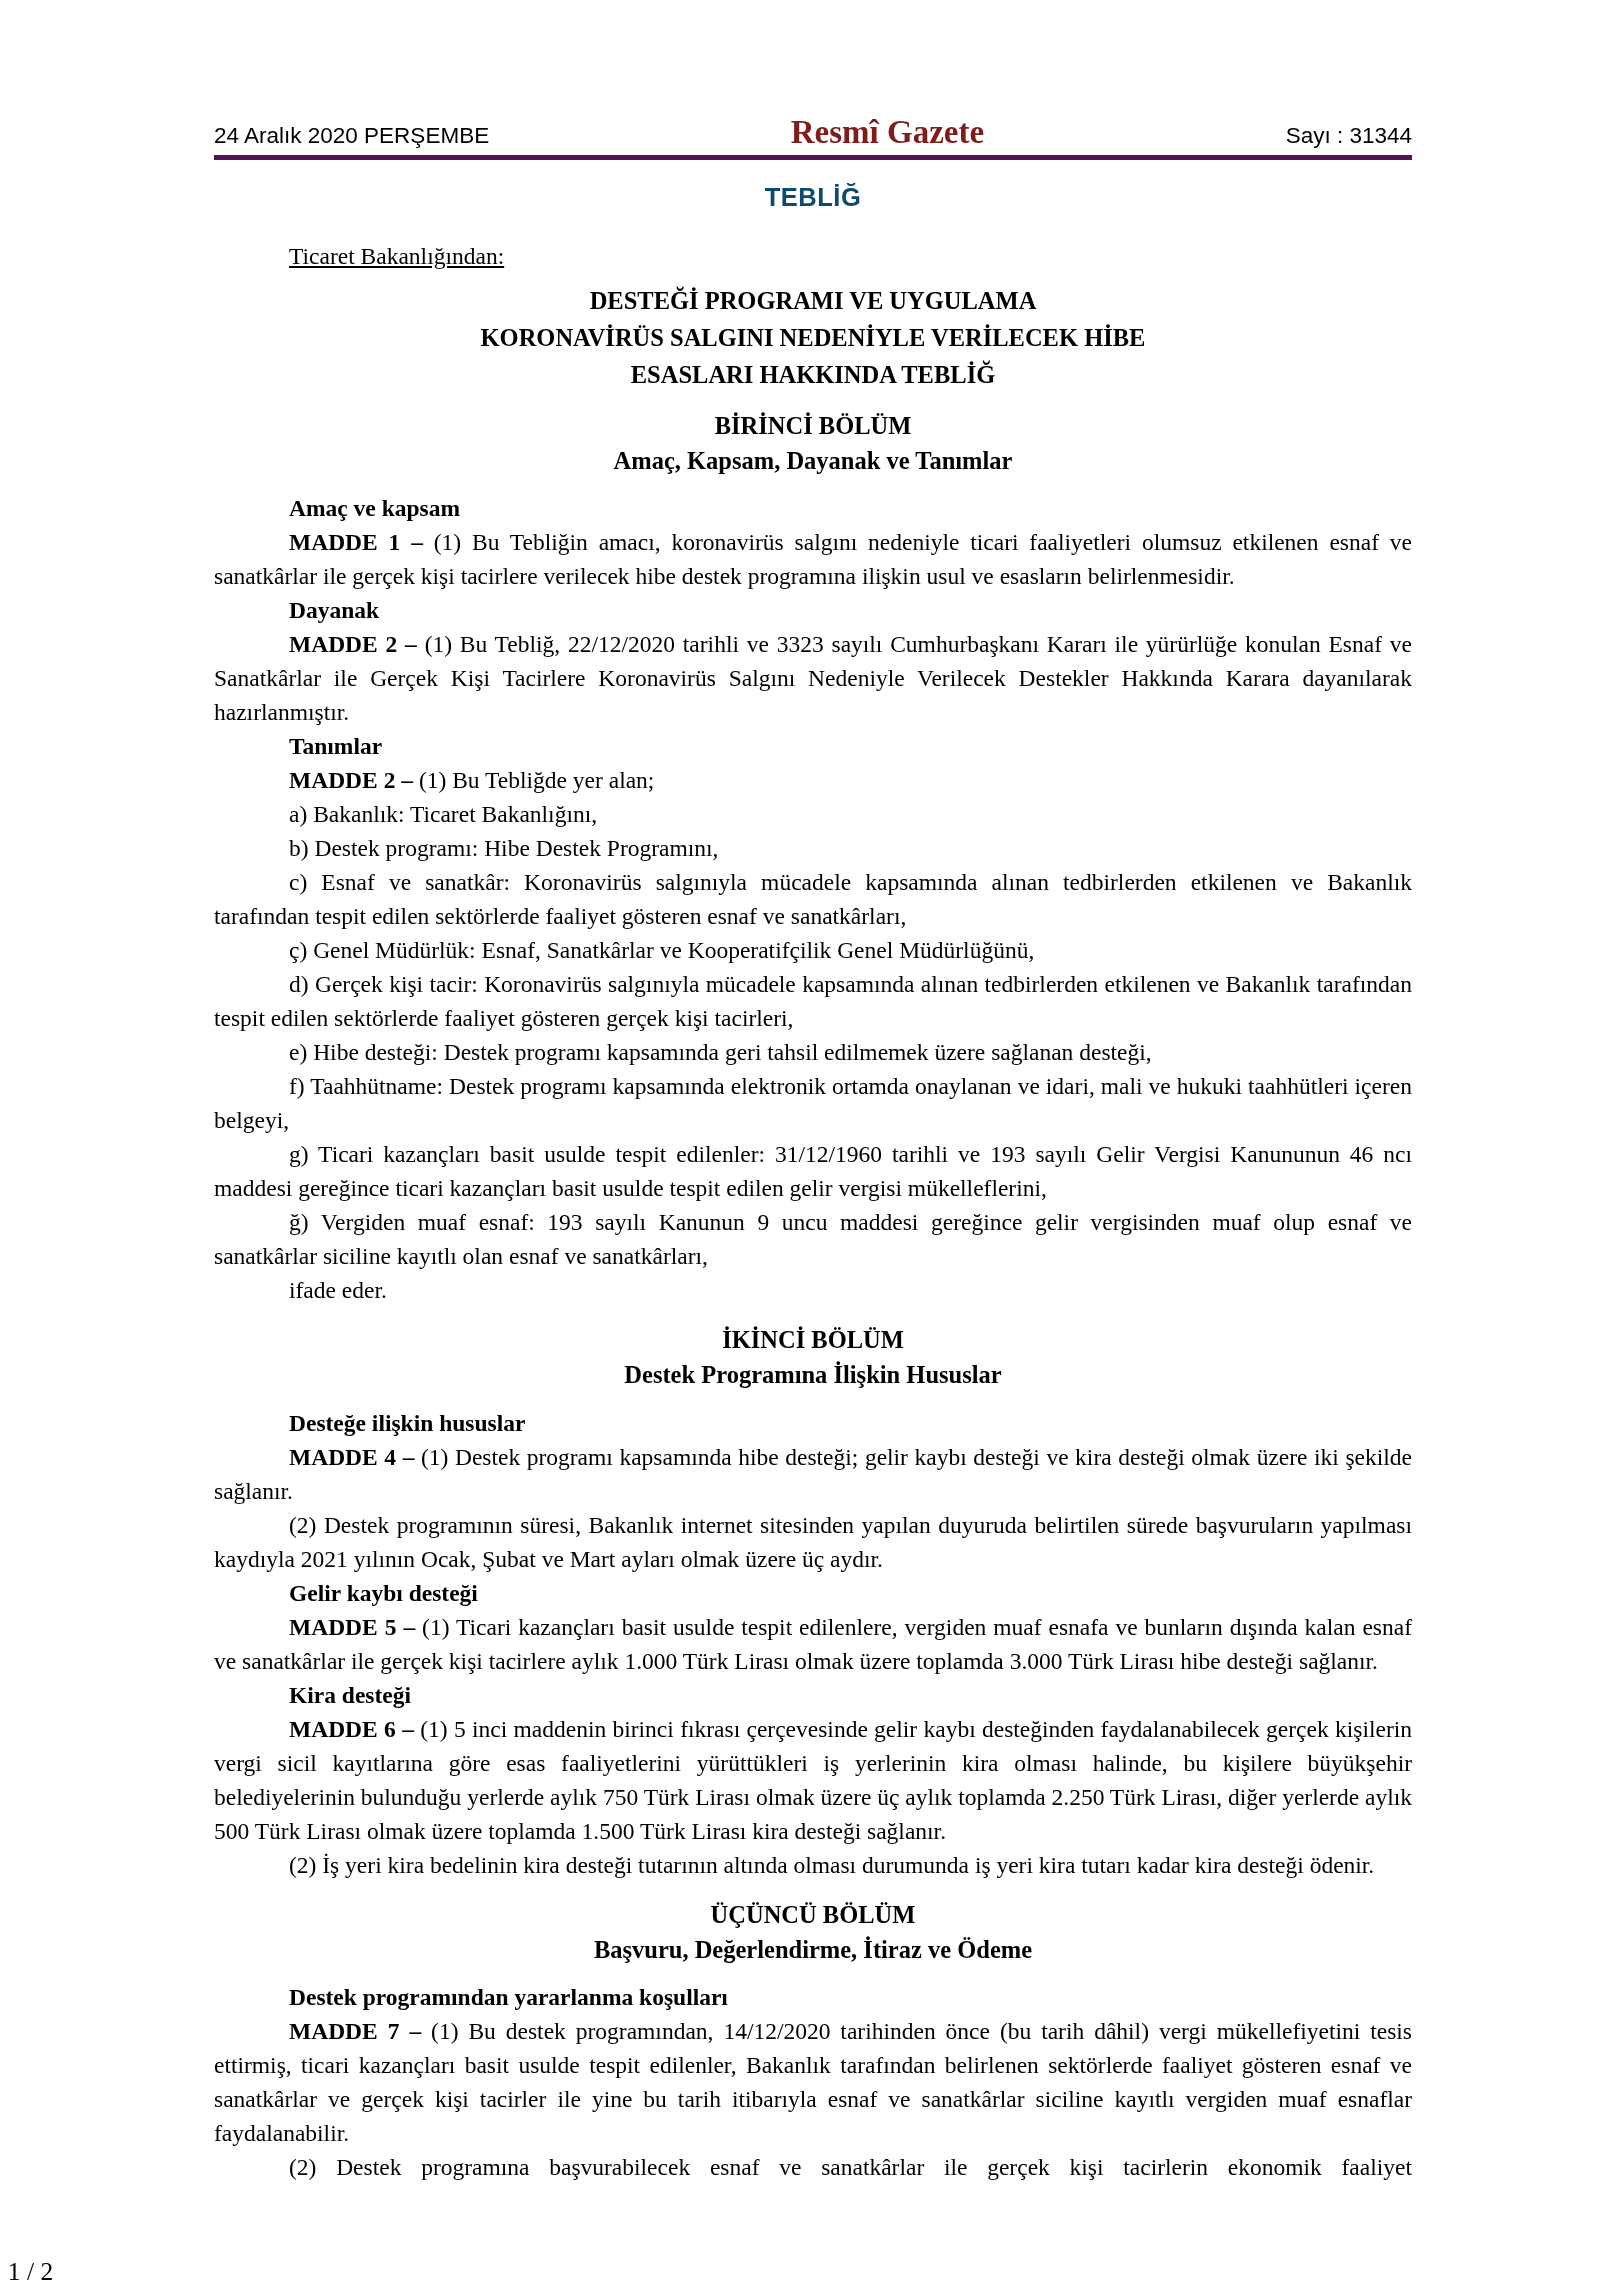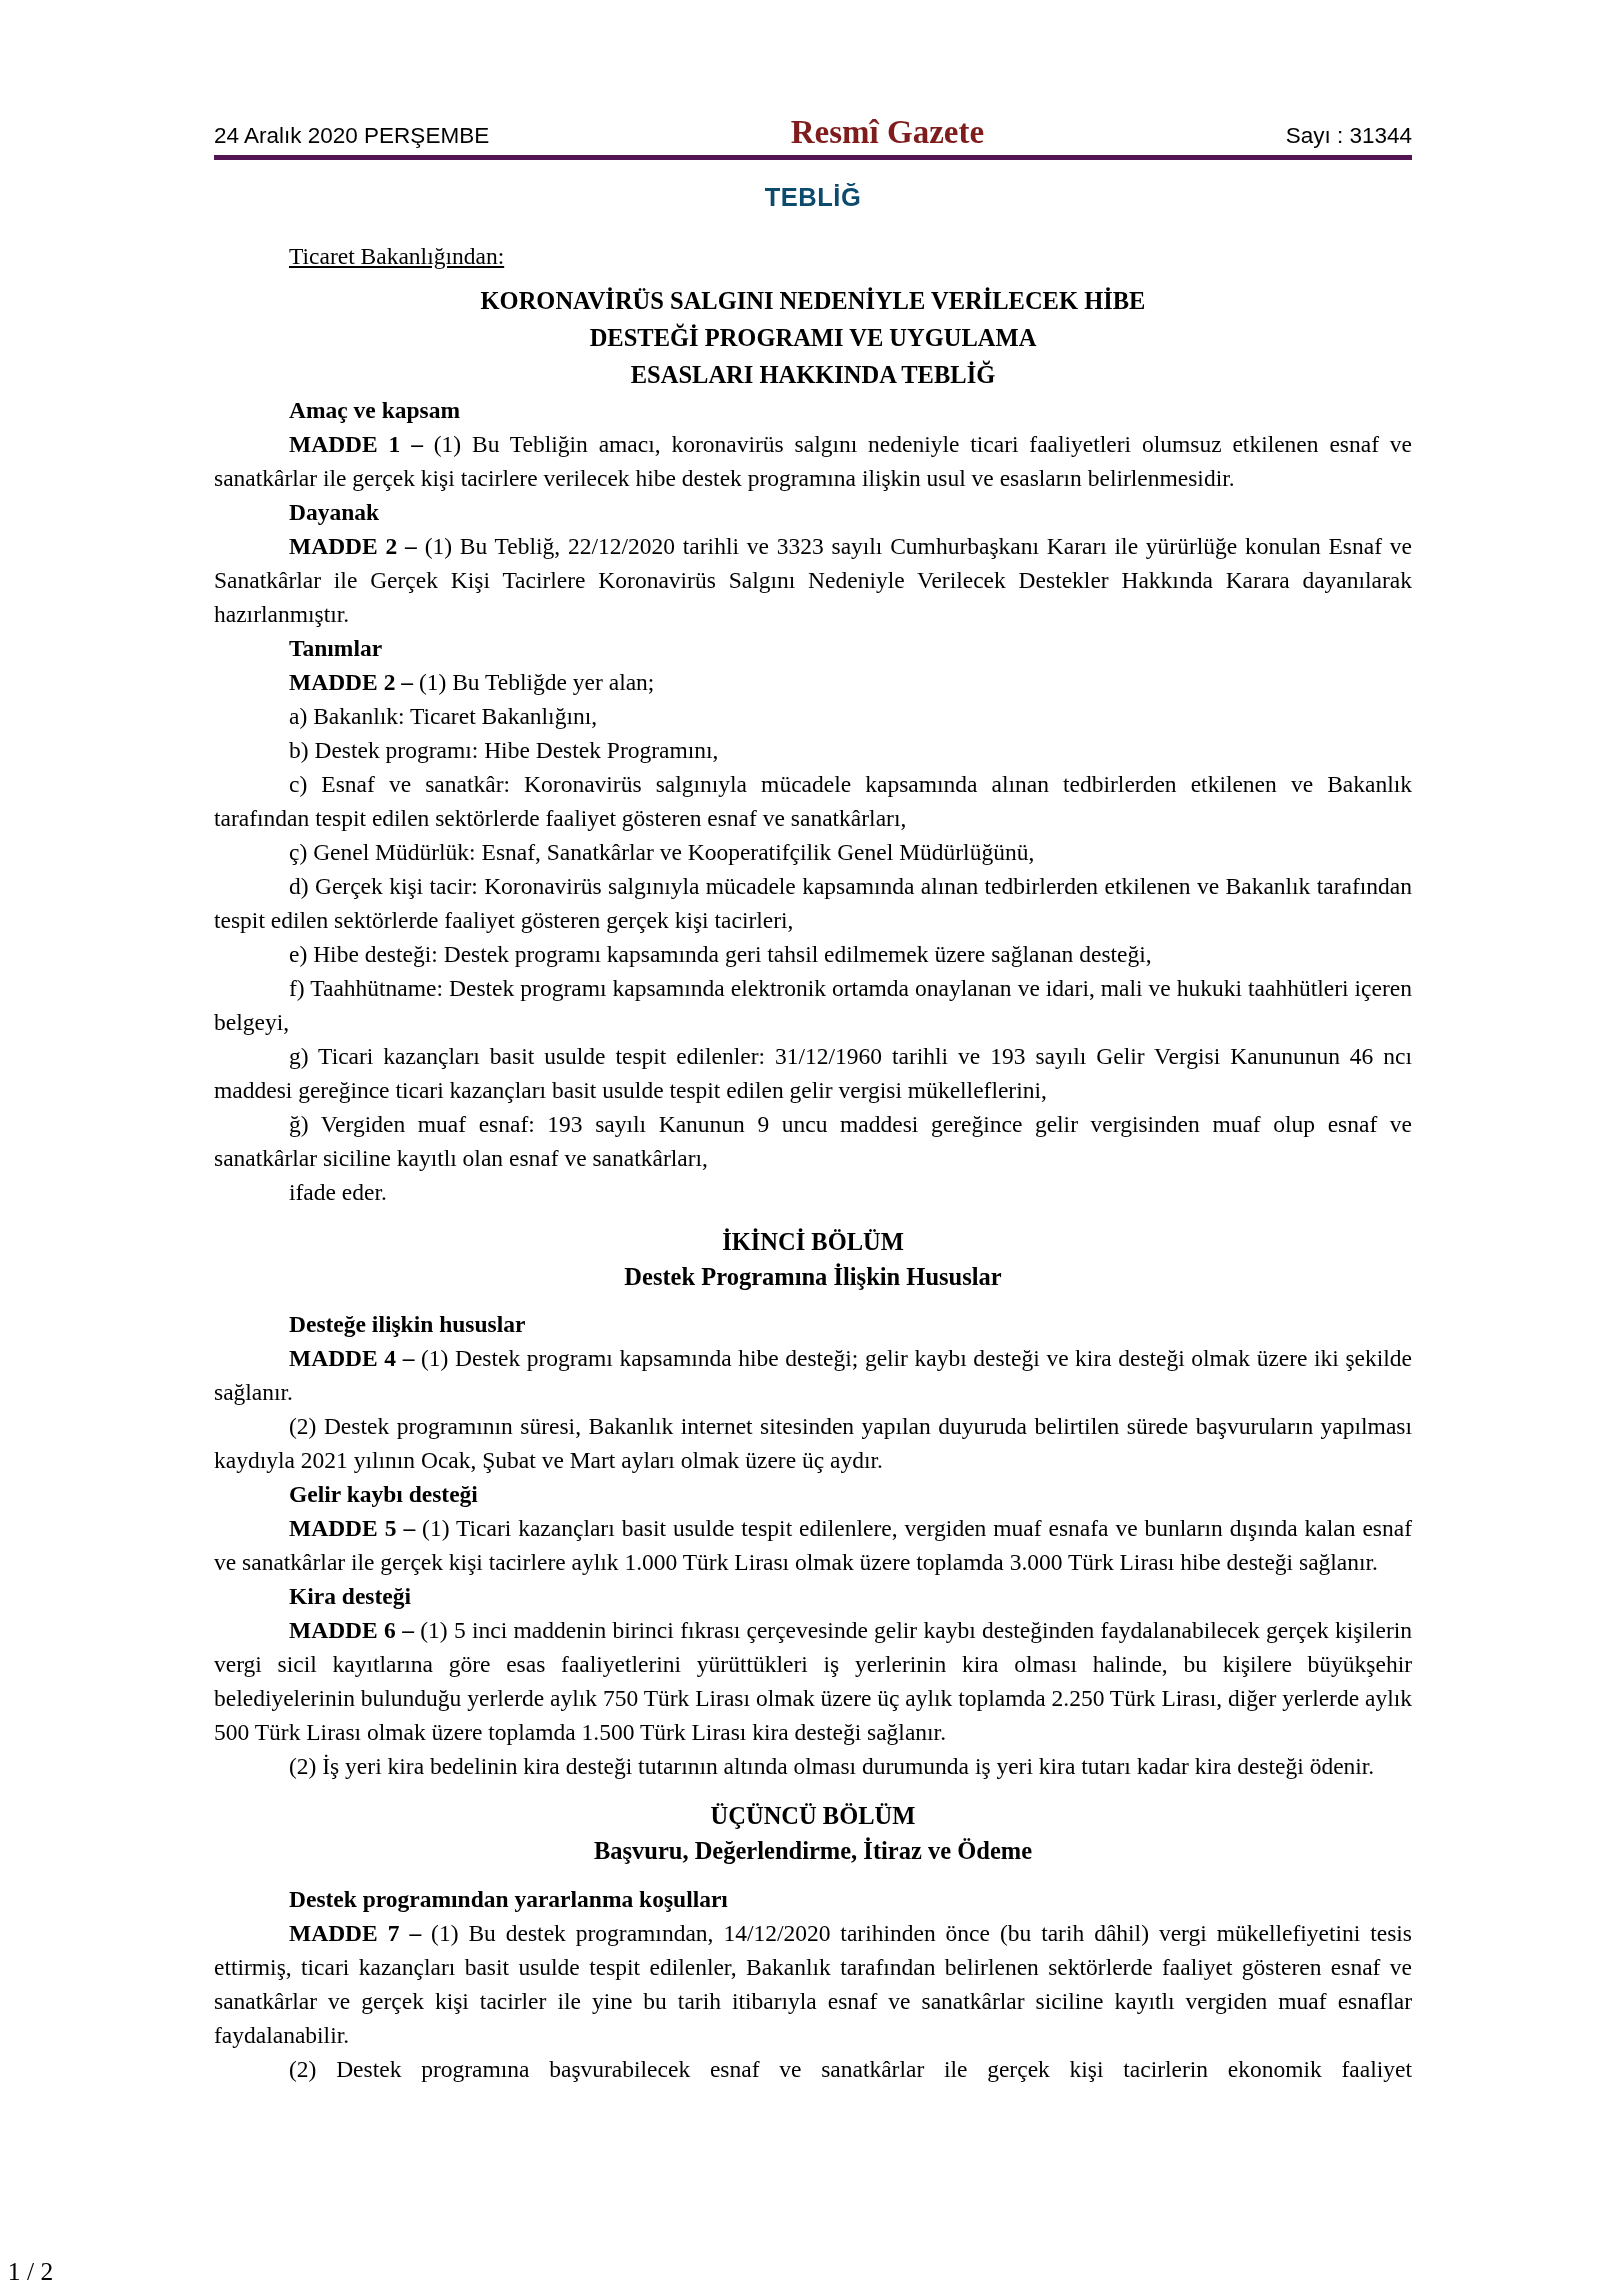--- a/index.html
+++ b/index.html
@@ -107,26 +107,30 @@
 
   <div class="header-rule"></div>
 
   <div class="banner">TEBLİĞ</div>
 
   <div class="authority">
     <span class="authority-text">Ticaret Bakanlığından:</span>
   </div>
 
   <div class="doc-title">
+    <div>DESTEĞİ PROGRAMI VE UYGULAMA</div>
     <div>KORONAVİRÜS SALGINI NEDENİYLE VERİLECEK HİBE</div>
-    <div>DESTEĞİ PROGRAMI VE UYGULAMA</div>
     <div>ESASLARI HAKKINDA TEBLİĞ</div>
   </div>
 
   <div id="doc-body">
+      <div class="chapter">
+        <div>BİRİNCİ BÖLÜM</div>
+        <div>Amaç, Kapsam, Dayanak ve Tanımlar</div>
+      </div>
       <div class="heading">Amaç ve kapsam</div>
       <div class="para"><span class="lead">MADDE 1 –</span><span> (1) Bu Tebliğin amacı, koronavirüs salgını nedeniyle ticari faaliyetleri olumsuz etkilenen esnaf ve sanatkârlar ile gerçek kişi tacirlere verilecek hibe destek programına ilişkin usul ve esasların belirlenmesidir.</span></div>
       <div class="heading">Dayanak</div>
       <div class="para"><span class="lead">MADDE 2 –</span><span> (1) Bu Tebliğ, 22/12/2020 tarihli ve 3323 sayılı Cumhurbaşkanı Kararı ile yürürlüğe konulan Esnaf ve Sanatkârlar ile Gerçek Kişi Tacirlere Koronavirüs Salgını Nedeniyle Verilecek Destekler Hakkında Karara dayanılarak hazırlanmıştır.</span></div>
       <div class="heading">Tanımlar</div>
       <div class="para"><span class="lead">MADDE 2 –</span><span> (1) Bu Tebliğde yer alan;</span></div>
       <div class="para"><span>a) Bakanlık: Ticaret Bakanlığını,</span></div>
       <div class="para"><span>b) Destek programı: Hibe Destek Programını,</span></div>
       <div class="para"><span>c) Esnaf ve sanatkâr: Koronavirüs salgınıyla mücadele kapsamında alınan tedbirlerden etkilenen ve Bakanlık tarafından tespit edilen sektörlerde faaliyet gösteren esnaf ve sanatkârları,</span></div>
       <div class="para"><span>ç) Genel Müdürlük: Esnaf, Sanatkârlar ve Kooperatifçilik Genel Müdürlüğünü,</span></div>

